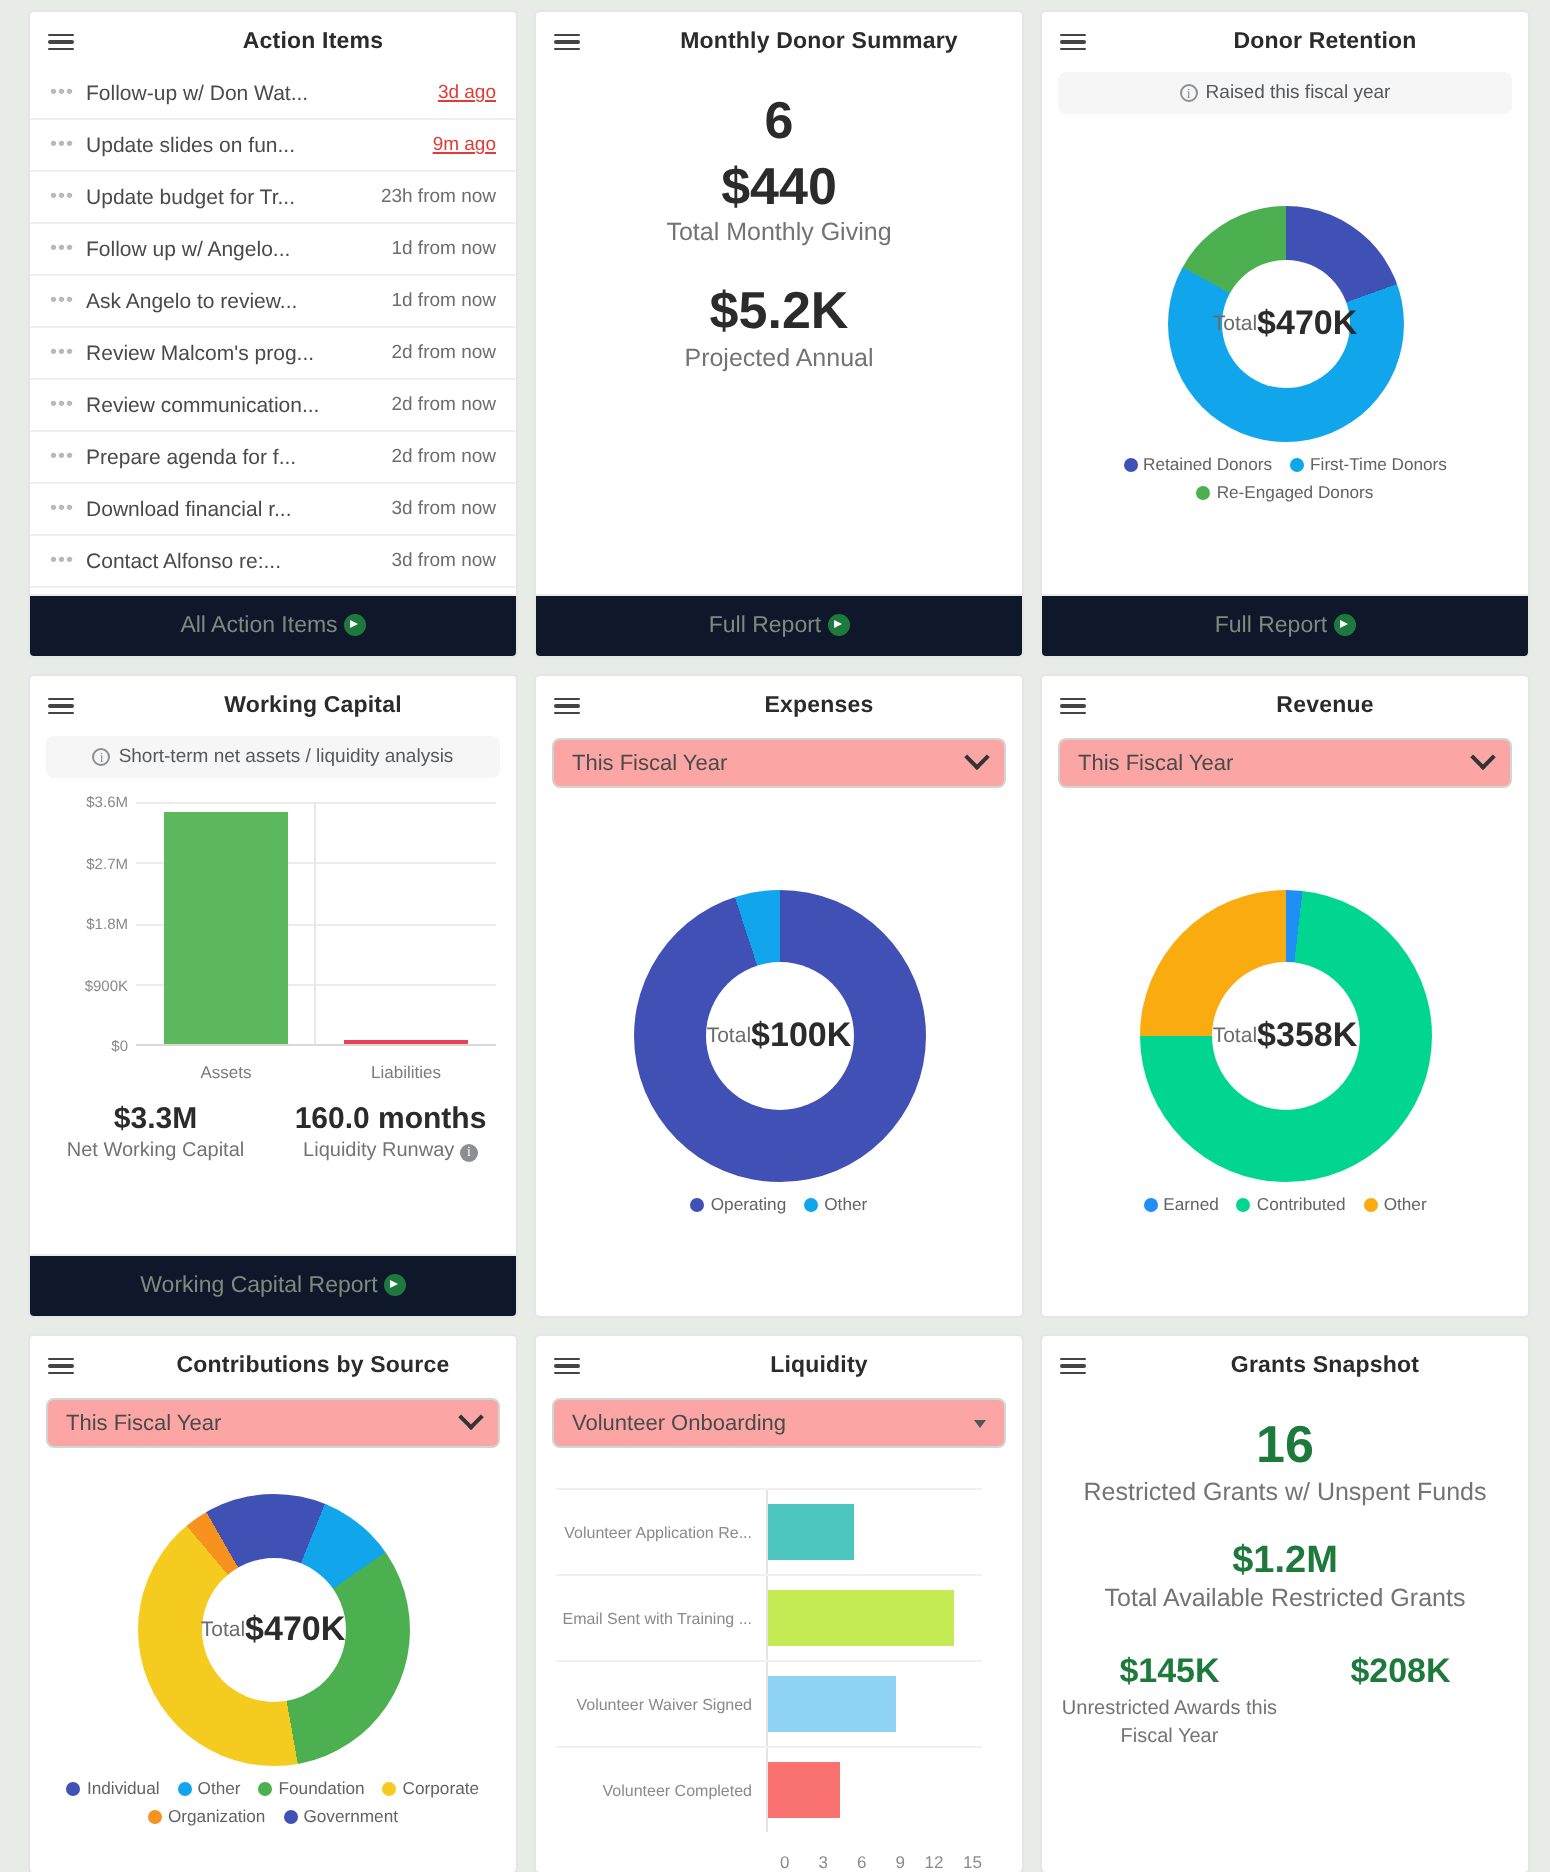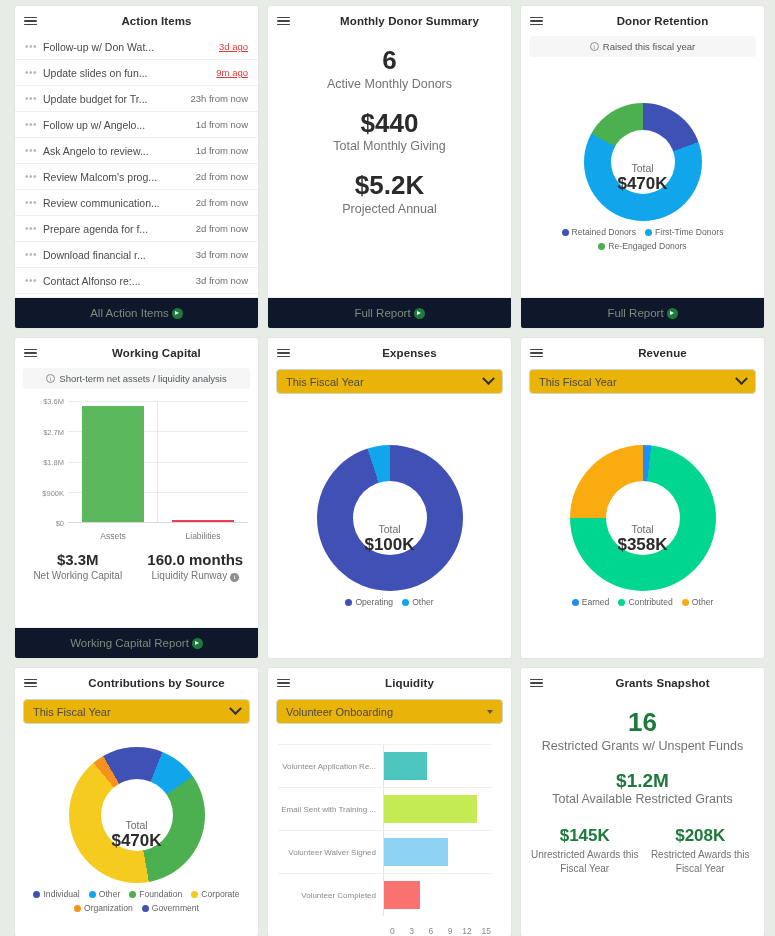--- a/index.html
+++ b/index.html
@@ -77,34 +77,34 @@
     display: flex; align-items: center; justify-content: center; gap: 4px;
   }
   .i-ico {
     width: 9px; height: 9px; border: 1px solid #8b8f93; border-radius: 50%;
     font-size: 7px; line-height: 8px; text-align: center; color: #8b8f93; font-style: normal;
     font-family: "Liberation Serif", serif;
   }
   
   .sel {
     margin: 3px 8px 0; height: 25px; border: 1px solid #d2d6d2; border-radius: 4px;
-    background: #eab308; display: flex; align-items: center; padding: 0 9px;
+    background: #fca5a5; display: flex; align-items: center; padding: 0 9px;
     font-size: 11px; color: #4a4a4a; cursor: pointer; position: relative;
   }
   .sel span.v { flex: 1; }
   .chev { width: 9px; height: 9px; border-right: 2px solid #333; border-bottom: 2px solid #333;
           transform: rotate(45deg) translate(-2px,-2px); }
   .caret-sm { width: 0; height: 0; border-left: 3.5px solid transparent; border-right: 3.5px solid transparent;
               border-top: 4px solid #555; }
   
   .donut-wrap { flex: 1; display: flex; flex-direction: column; align-items: center; justify-content: center; }
   .donut { position: relative; }
   .donut .hole {
     position: absolute; border-radius: 50%; background: #fff;
-    display: flex; flex-direction: column; align-items: center; justify-content: flex-end;
+    display: flex; align-items: center; justify-content: center;
   }
   .hole .t { font-size: 10.5px; color: #6b6b6b; }
   .hole .v { font-size: 17px; font-weight: bold; color: #2b2b2b; }
   .legend {
     display: flex; flex-wrap: wrap; justify-content: center; gap: 4px 9px;
     padding: 6px 10px 0; max-width: 230px;
   }
   .lg { display: flex; align-items: center; gap: 3px; font-size: 8.6px; color: #636363; }
   .lg .sw { width: 7px; height: 7px; border-radius: 50%; flex: none; }
   
@@ -225,21 +225,20 @@
       <div class="hamburger">
           <i></i>
           <i></i>
           <i></i>
         </div>
       <div class="card-title">Monthly Donor Summary</div>
     </div>
     <div class="card-body">
       <div class="stats">
         <div class="stat-val">6</div>
-        <div class="stat-lbl">Active Monthly Donors</div>
         <div class="stat-val">$440</div>
         <div class="stat-lbl">Total Monthly Giving</div>
         <div class="stat-val">$5.2K</div>
         <div class="stat-lbl">Projected Annual</div>
       </div>
     </div>
     <div class="card-footer">
       <span>Full Report</span><span class="arrow-ico"></span>
     </div>
   </div>
@@ -539,19 +538,18 @@
         <div class="stat-val green sm">$1.2M</div>
         <div class="stat-lbl">Total Available Restricted Grants</div>
       </div>
       <div class="g-two">
         <div>
           <div class="v">$145K</div>
           <div class="l">Unrestricted Awards this Fiscal Year</div>
         </div>
         <div>
           <div class="v">$208K</div>
-          <div class="l">Restricted Awards this Fiscal Year</div>
         </div>
       </div>
     </div>
   </div>
 
 </div>
 
 </body></html>

